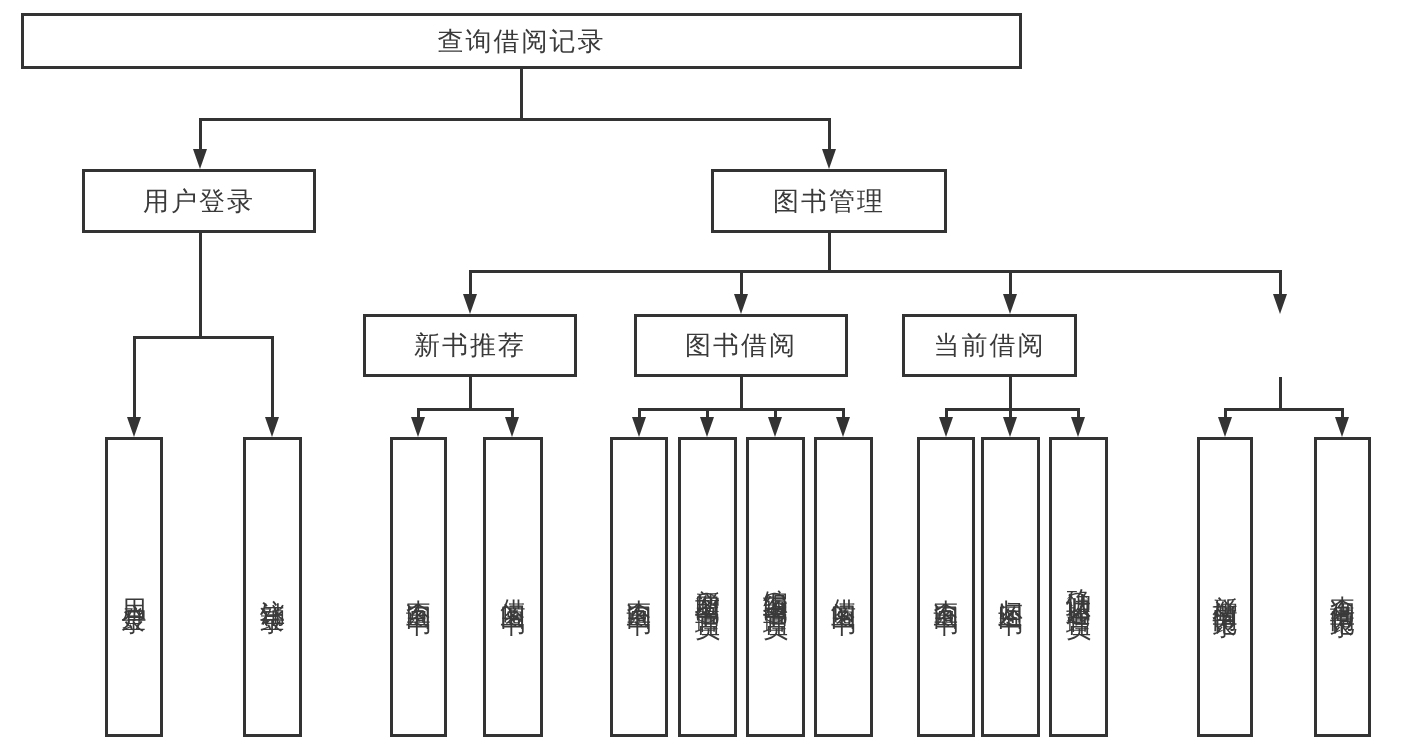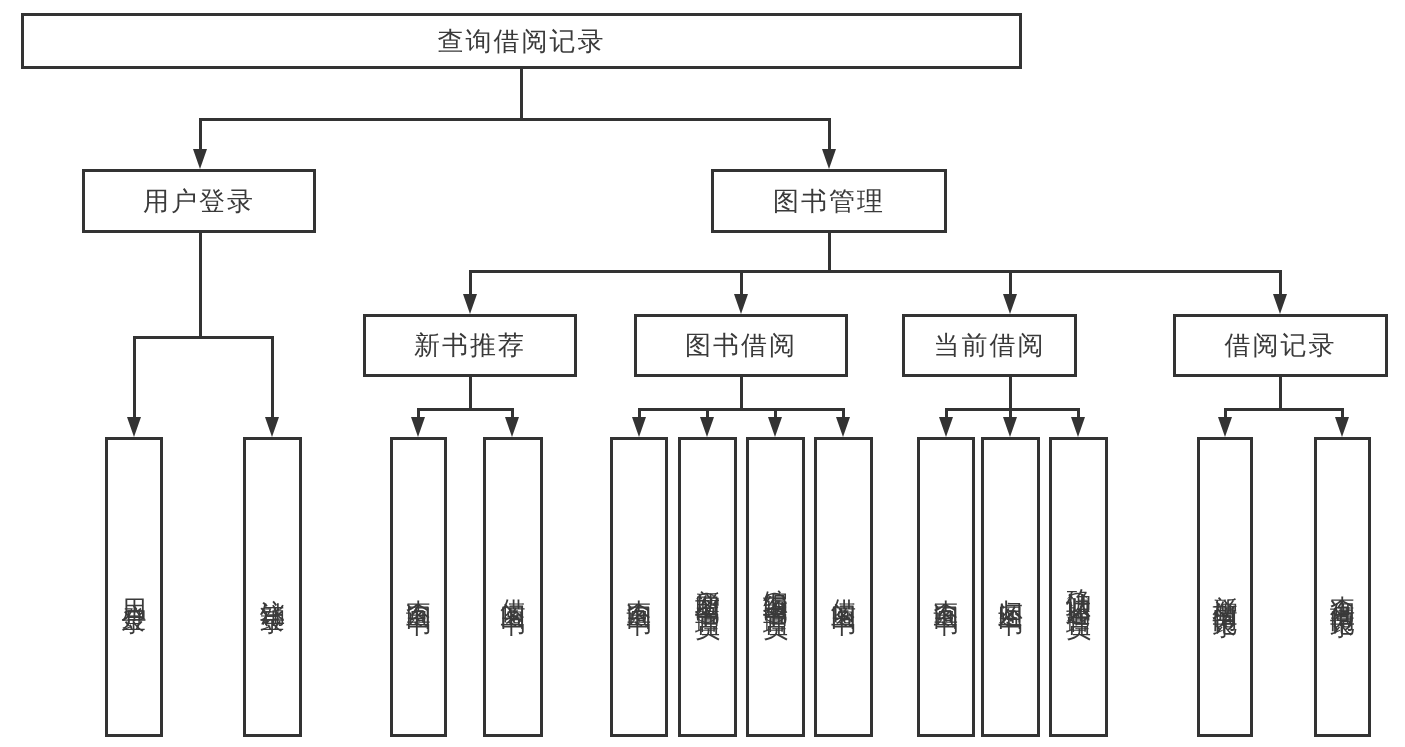--- a/index.html
+++ b/index.html
@@ -114,23 +114,20 @@
 
   <div class="box" style="left:634px;top:314px;width:214px;height:63px;">
     <span>图书借阅</span>
   </div>
   <div class="box" style="left:363px;top:314px;width:214px;height:63px;">
     <span>新书推荐</span>
   </div>
   <div class="box" style="left:902px;top:314px;width:175px;height:63px;">
     <span>当前借阅</span>
   </div>
-  <div class="box" style="left:1173px;top:314px;width:215px;height:63px;">
-    <span>借阅记录</span>
-  </div>
 
   <div class="vline" style="left:469px;top:377px;height:34px;"></div>
   <div class="hline" style="left:417px;top:408px;width:97px;"></div>
   <div class="vline" style="left:417px;top:408px;height:13px;"></div>
   <div class="arrow" style="left:411px;top:417px;"></div>
   <div class="vline" style="left:511px;top:408px;height:13px;"></div>
   <div class="arrow" style="left:505px;top:417px;"></div>
 
   <div class="vline" style="left:740px;top:377px;height:34px;"></div>
   <div class="hline" style="left:638px;top:408px;width:207px;"></div>

